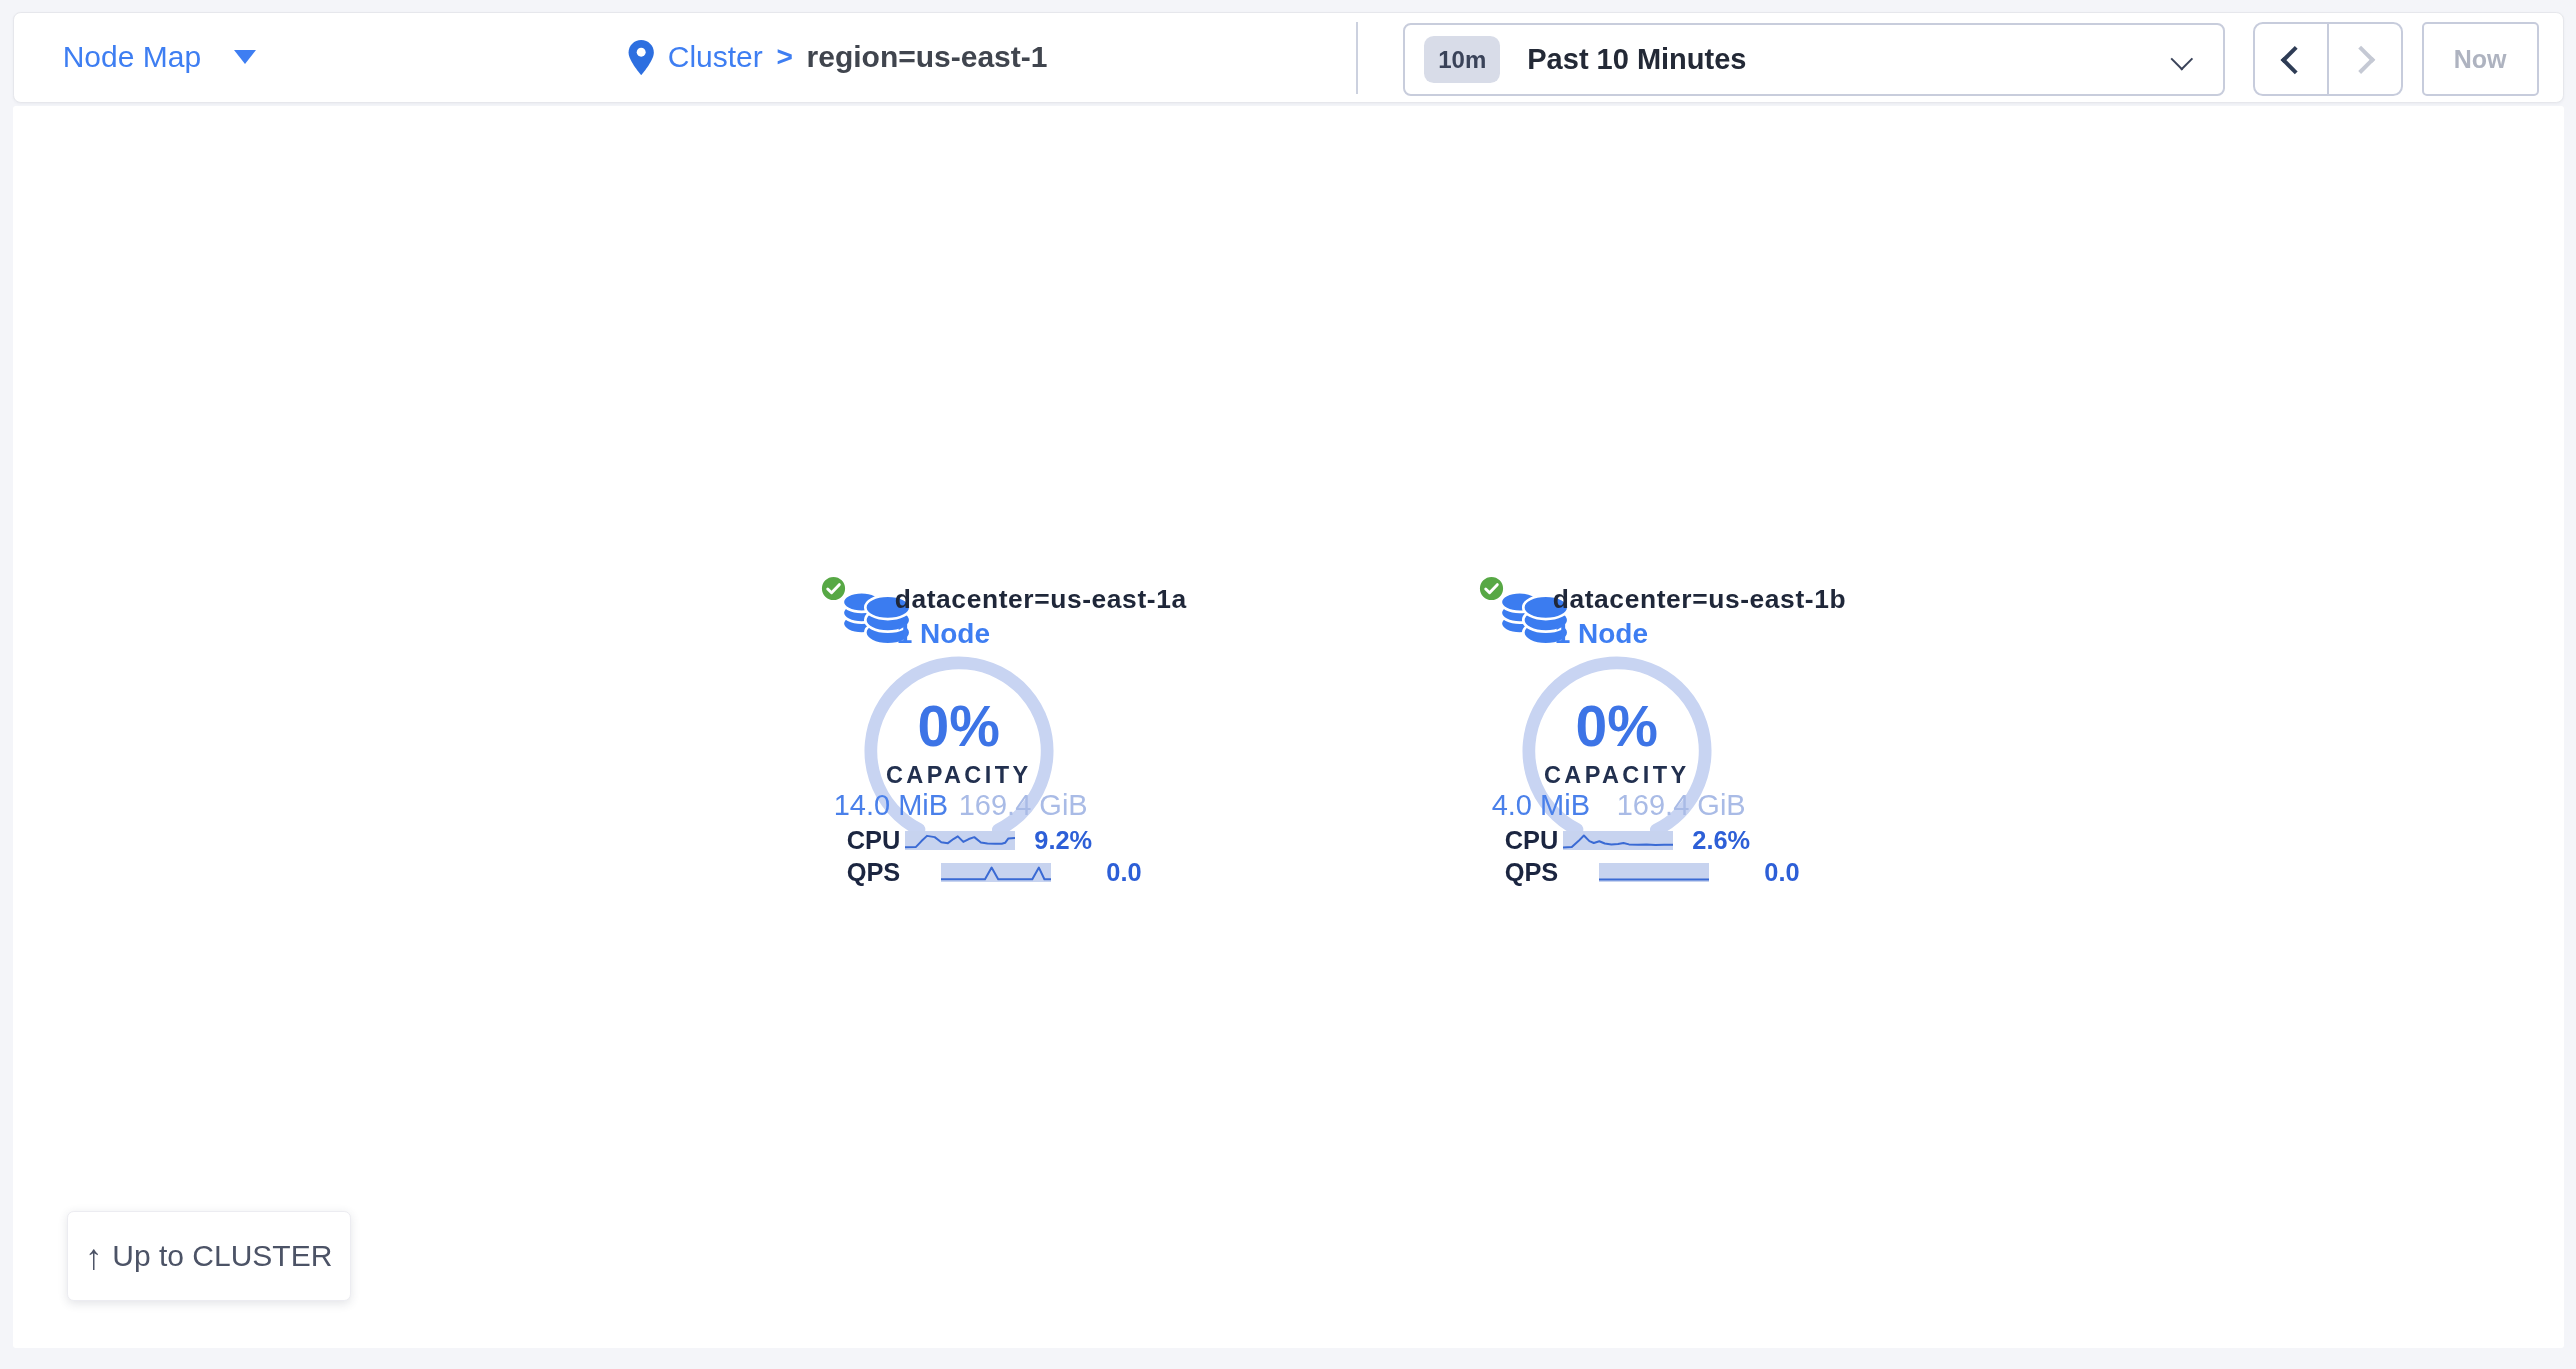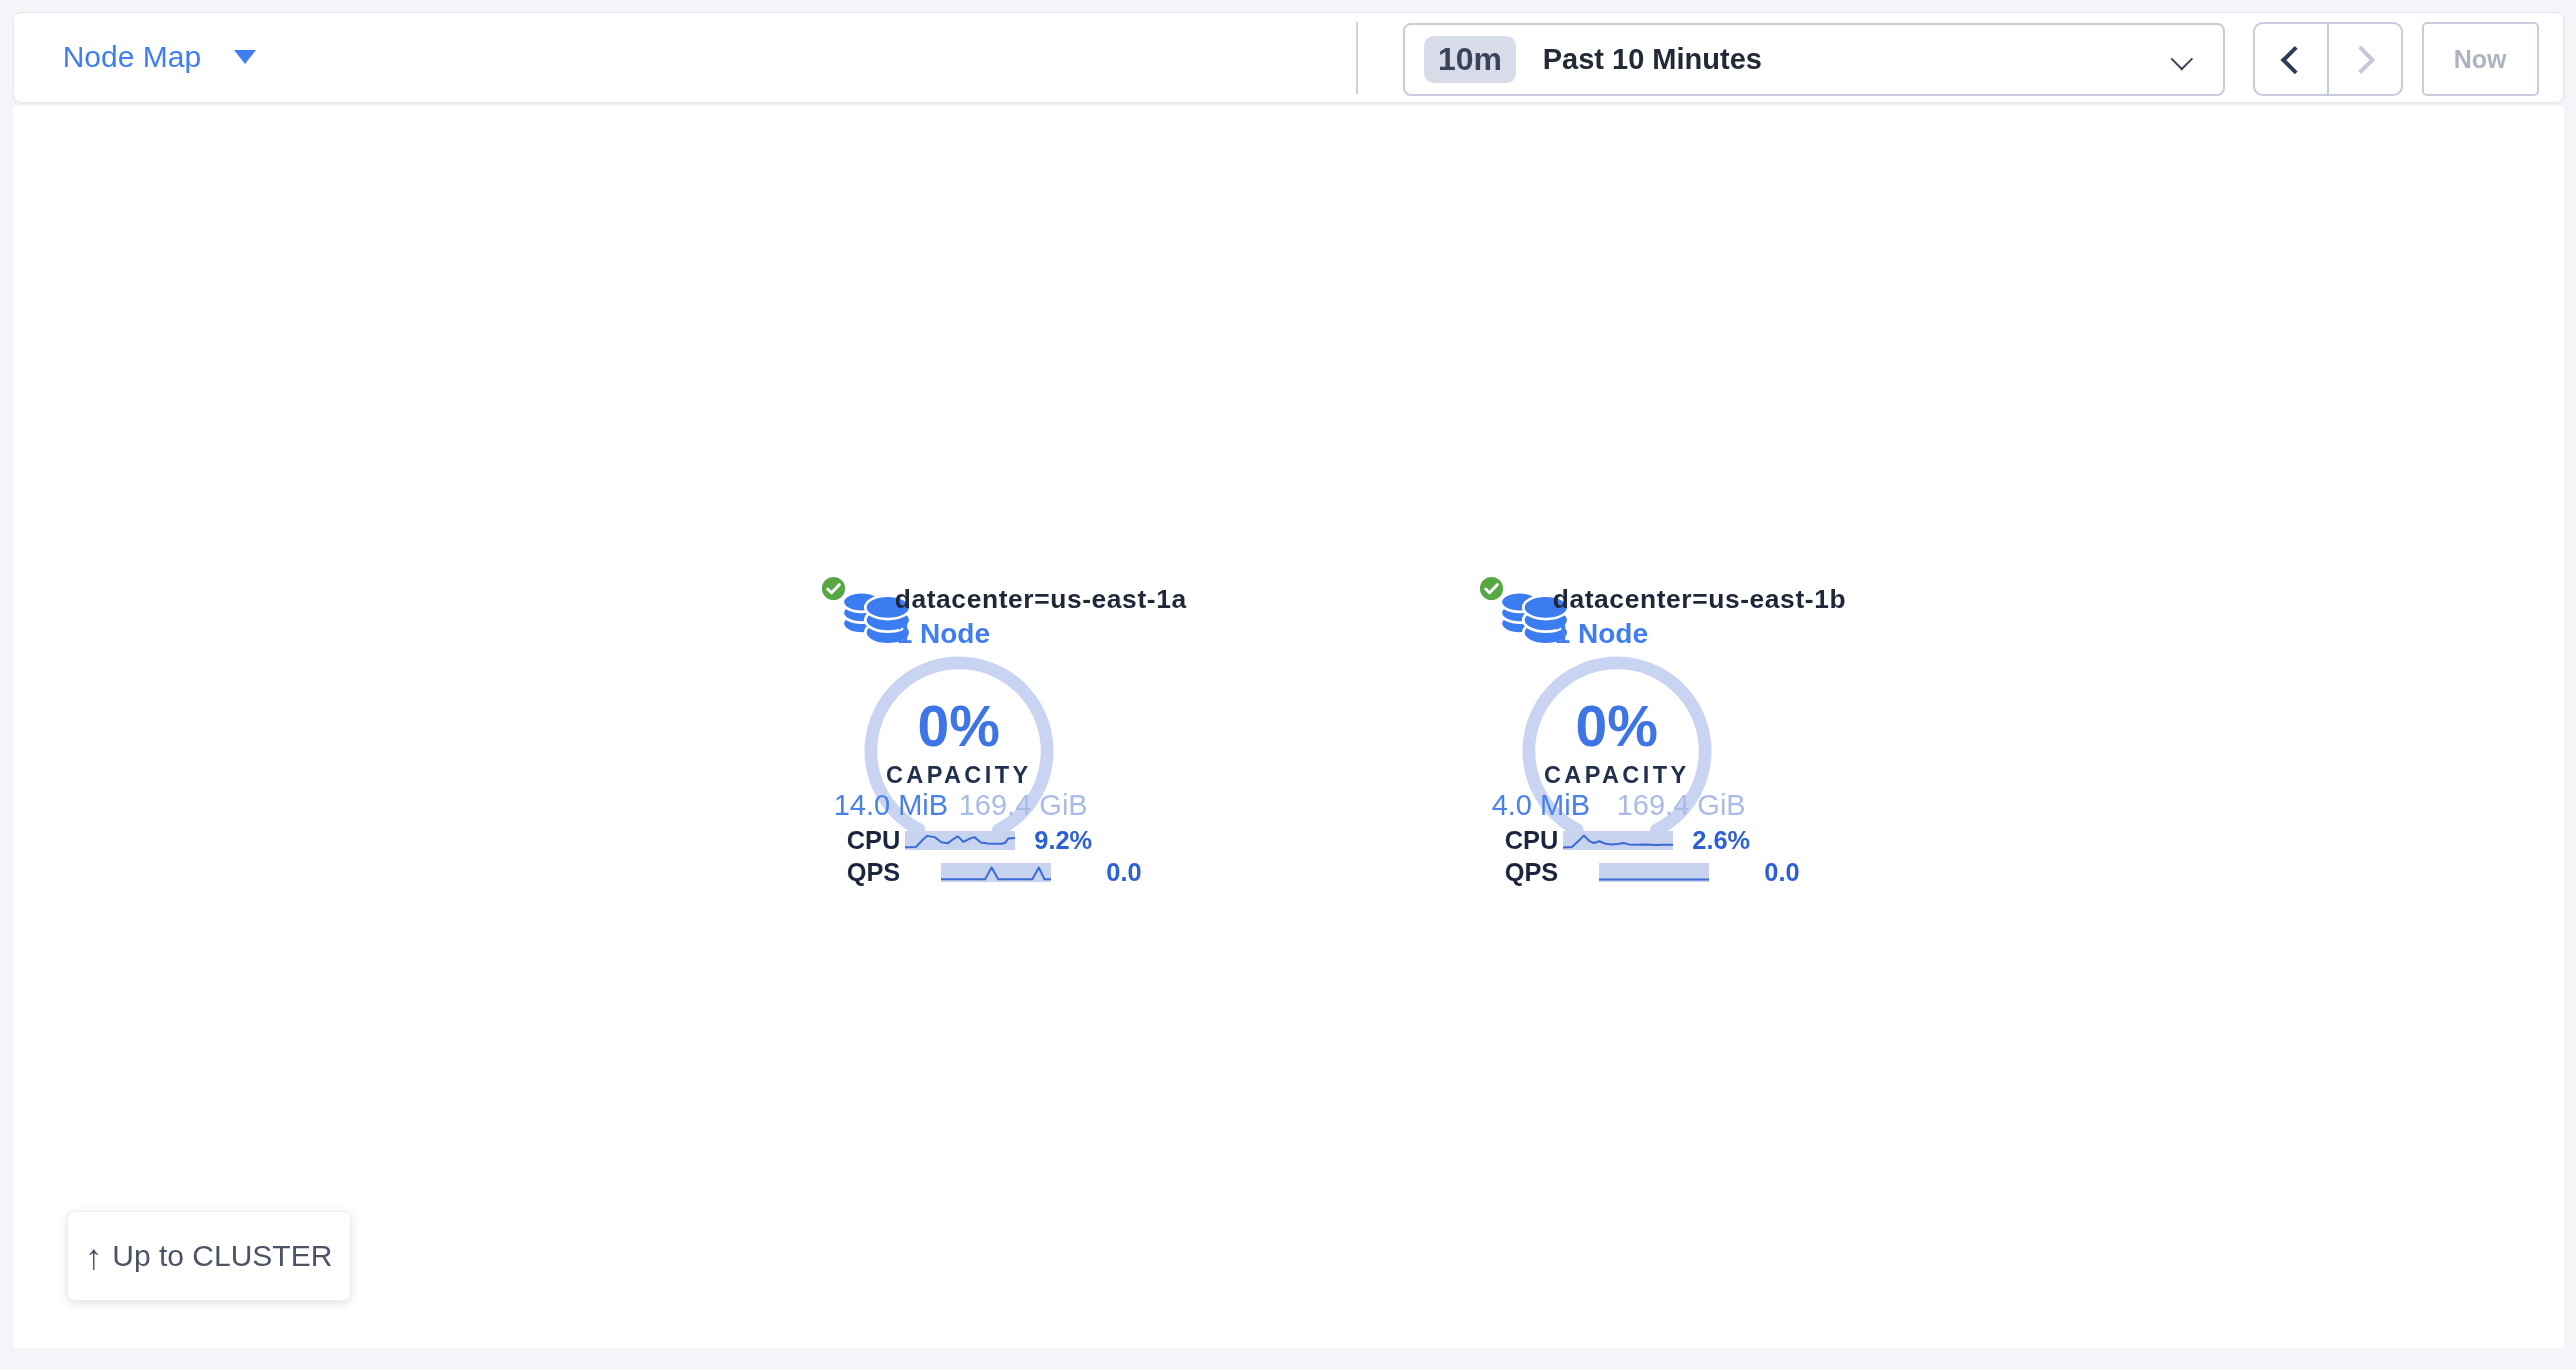--- a/index.html
+++ b/index.html
@@ -42,21 +42,21 @@
   }
   .time-dropdown {
     position: absolute; left: 1389px; top: 10.8px; width: 822px; height: 73px;
     border: 2px solid #c8cddc; border-radius: 7.8px; background: #fff;
     display: flex; align-items: center; cursor: pointer;
   }
   .time-badge {
     margin-left: 19.6px; min-width: 76px; height: 47px; padding: 0 13.7px;
     background: #d8dce8; border-radius: 9.8px;
     display: flex; align-items: center; justify-content: center;
-    font-size: 32px; font-weight: bold; color: #3a4359;
+    font-size: 24px; font-weight: bold; color: #3a4359;
   }
   .time-range-label { margin-left: 27px; font-size: 29px; font-weight: bold; color: #232936; }
   .chev-down {
     position: absolute; right: 33px; top: 25.4px;
     width: 15.6px; height: 15.6px;
     border-right: 2.9px solid #3a4359; border-bottom: 2.9px solid #3a4359;
     transform: rotate(45deg);
   }
 
   .step-group { position: absolute; left: 2239px; top: 9.8px; height: 74px; display: flex; }
@@ -136,20 +136,29 @@
 
 <div class="stage">
 
   <div class="header-card">
 
     <div class="view-selector">
       <span class="vs-label">Node Map</span>
       <span class="caret-down"></span>
     </div>
 
+    <div class="breadcrumb">
+      <svg class="pin-icon" viewBox="0 0 27 36">
+        <path d="M13.5 0C6.3 0 0.5 5.7 0.5 12.8 0.5 21.5 13.5 36 13.5 36s13-14.5 13-23.2C26.5 5.7 20.7 0 13.5 0z" fill="#2d6fe0"></path>
+        <circle cx="13.5" cy="12.5" r="4.6" fill="#ffffff"></circle>
+      </svg>
+      <span class="crumb-link">Cluster</span>
+      <span class="crumb-sep">&gt;</span>
+      <span class="crumb-cur">region=us-east-1</span>
+    </div>
 
     <div class="header-divider"></div>
 
     <div class="time-dropdown">
       <span class="time-badge">10m</span>
       <span class="time-range-label">Past 10 Minutes</span>
       <span class="chev-down"></span>
     </div>
 
     <div class="step-group">

